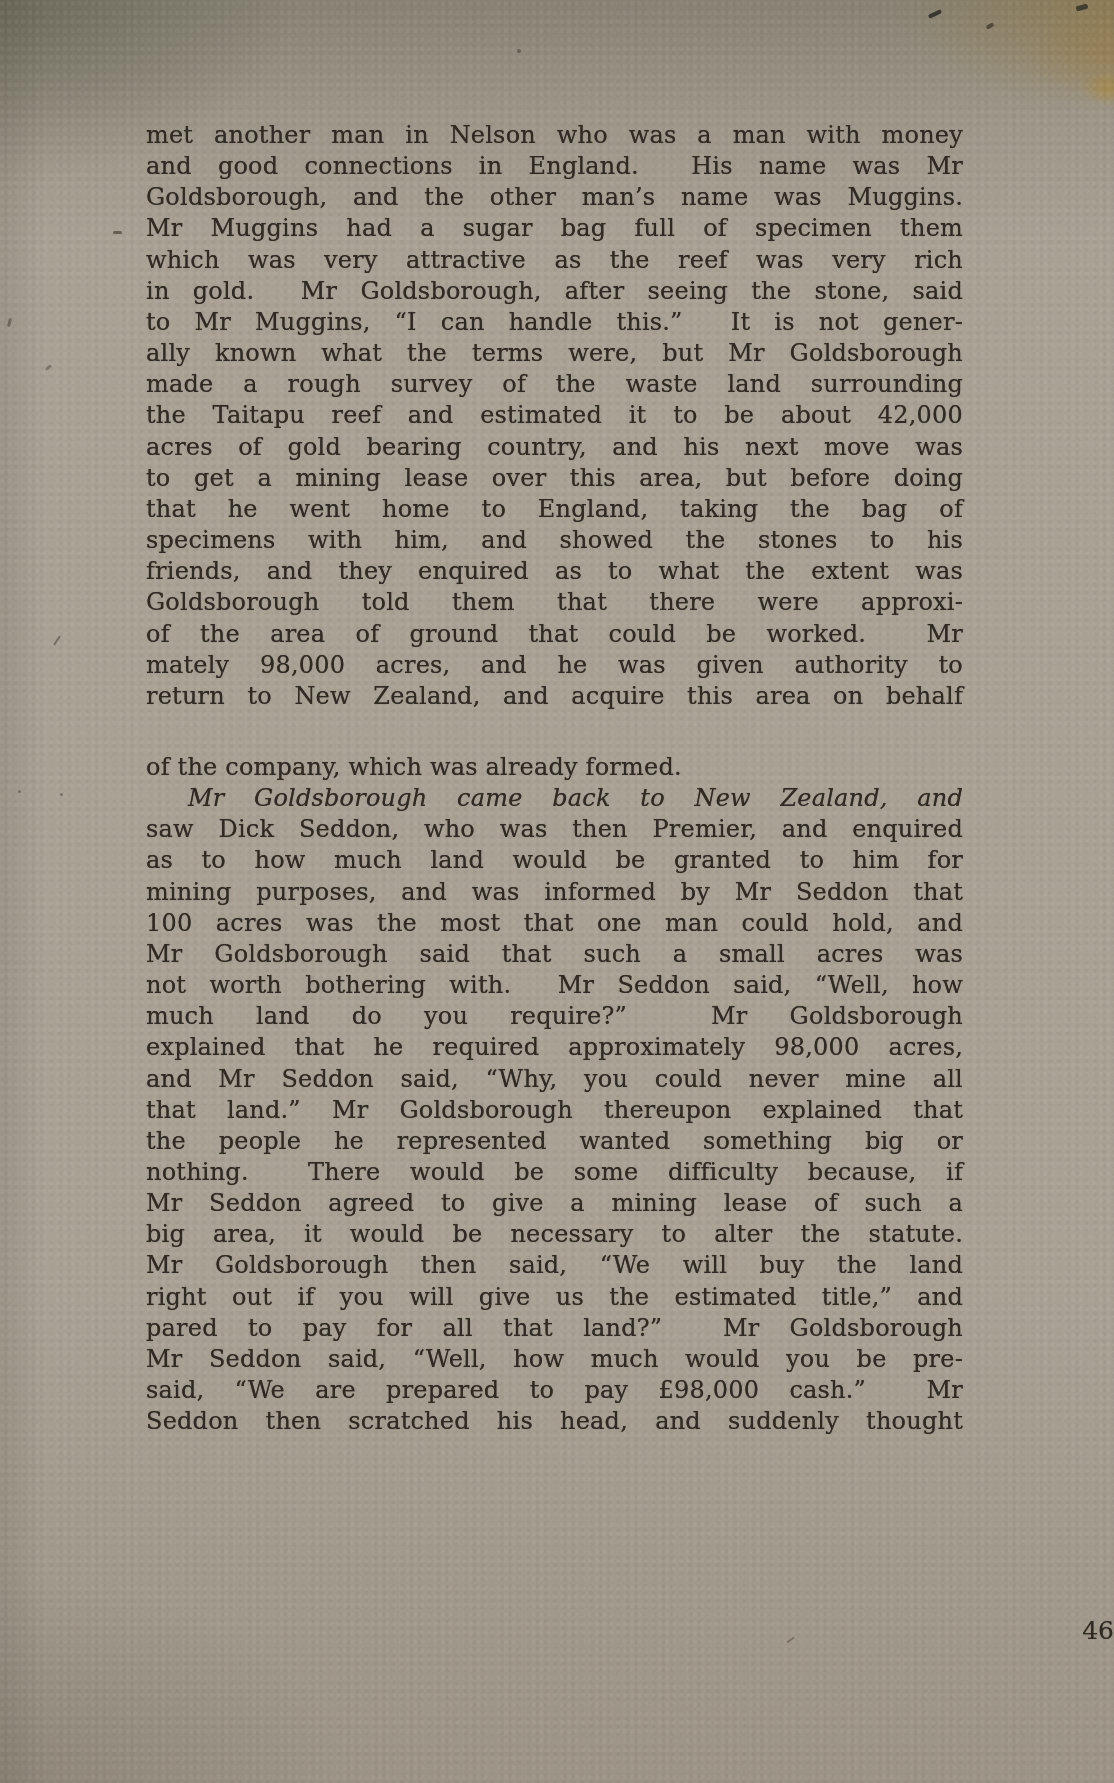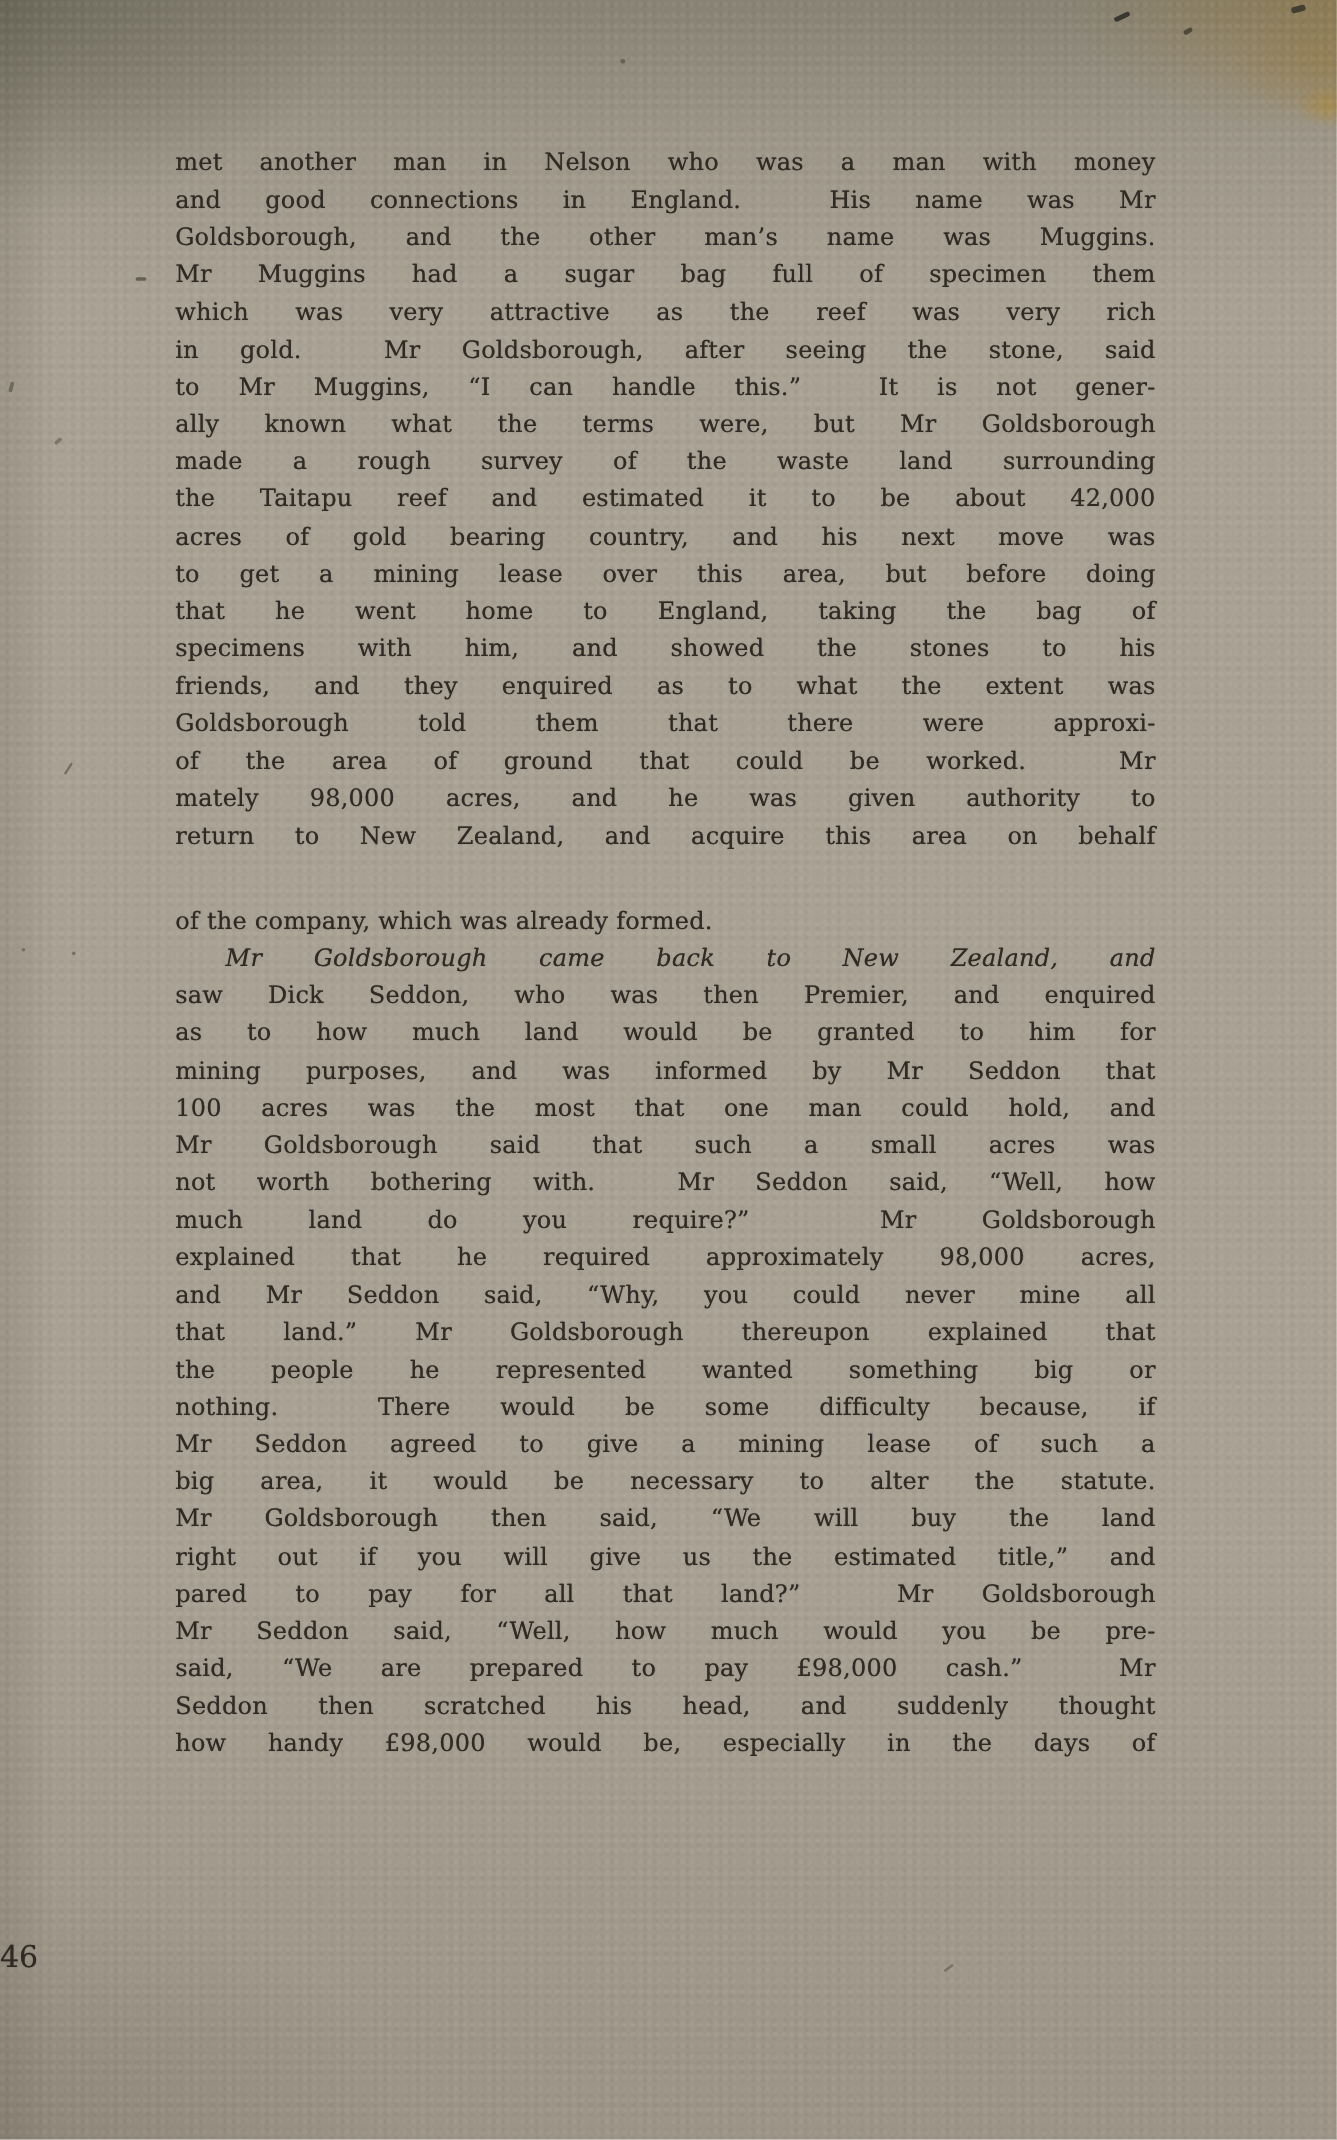--- a/index.html
+++ b/index.html
@@ -36,39 +36,39 @@
     background-size:
       7px 9px,
       9px 7px,
       auto,auto,auto,auto,auto,auto,auto,auto;
   }
 
   .text-block{
     position:absolute;
     left:146px;top:120px;width:817px;
     color:var(--ink);
-    font-size:20px;
+    font-size:24px;
     line-height:31.15px;
     letter-spacing:0.2px;
     text-shadow:0 0 0.7px rgba(47,42,36,0.75);
   }
   .line{
     text-align:justify;
     text-align-last:justify;
     text-justify:inter-word;
     white-space:nowrap;
     white-space:normal;
   }
   .line.indent{text-indent:42px;font-style:italic;}
   .line.para-end{text-align-last:left;margin-top:40px;}
 
   .page-number{
     position:absolute;
     top:1616px;left:0;width:1114px;
-    text-align:left;
+    text-align:right;
     color:var(--ink);
     font-size:25px;
     text-shadow:0 0 0.7px rgba(47,42,36,0.7);
   }
 
   .speck{position:absolute;border-radius:2px;}
   .sp1{left:928px;top:12px;width:14px;height:4px;background:rgba(42,42,36,0.85);transform:rotate(-25deg);}
   .sp2{left:1076px;top:5px;width:12px;height:5px;background:rgba(46,46,40,0.8);transform:rotate(-15deg);}
   .sp3{left:986px;top:24px;width:8px;height:4px;background:rgba(52,50,42,0.7);transform:rotate(-30deg);}
   .sp4{left:517px;top:49px;width:4px;height:4px;background:rgba(62,56,46,0.5);border-radius:50%;}
@@ -131,17 +131,16 @@
       <div class="line">the people he represented wanted something big or</div>
       <div class="line">nothing.&nbsp; There would be some difficulty because, if</div>
       <div class="line">Mr Seddon agreed to give a mining lease of such a</div>
       <div class="line">big area, it would be necessary to alter the statute.</div>
       <div class="line">Mr Goldsborough then said, “We will buy the land</div>
       <div class="line">right out if you will give us the estimated title,” and</div>
       <div class="line">pared to pay for all that land?”&nbsp; Mr Goldsborough</div>
       <div class="line">Mr Seddon said, “Well, how much would you be pre-</div>
       <div class="line">said, “We are prepared to pay £98,000 cash.”&nbsp; Mr</div>
       <div class="line">Seddon then scratched his head, and suddenly thought</div>
-      <div class="line">how handy £98,000 would be, especially in the days of</div>
     </main>
 
   <div class="page-number">46</div>
 </div>
 
 </body></html>

